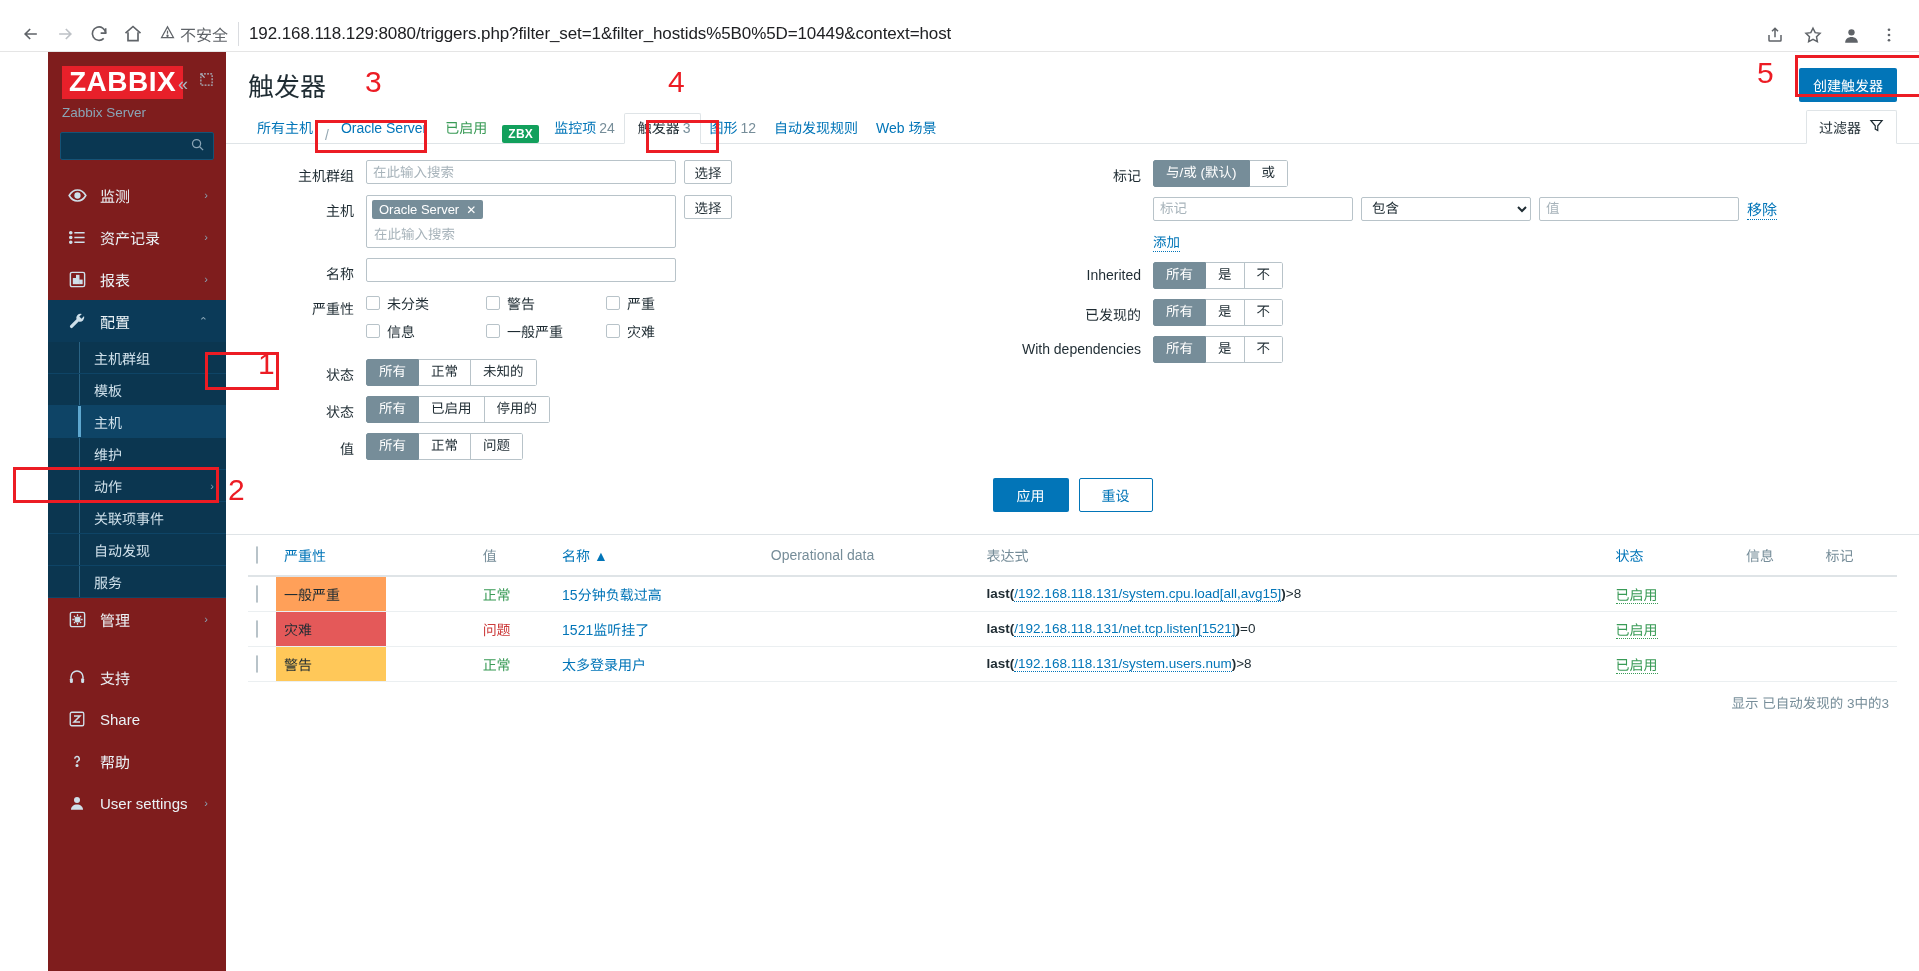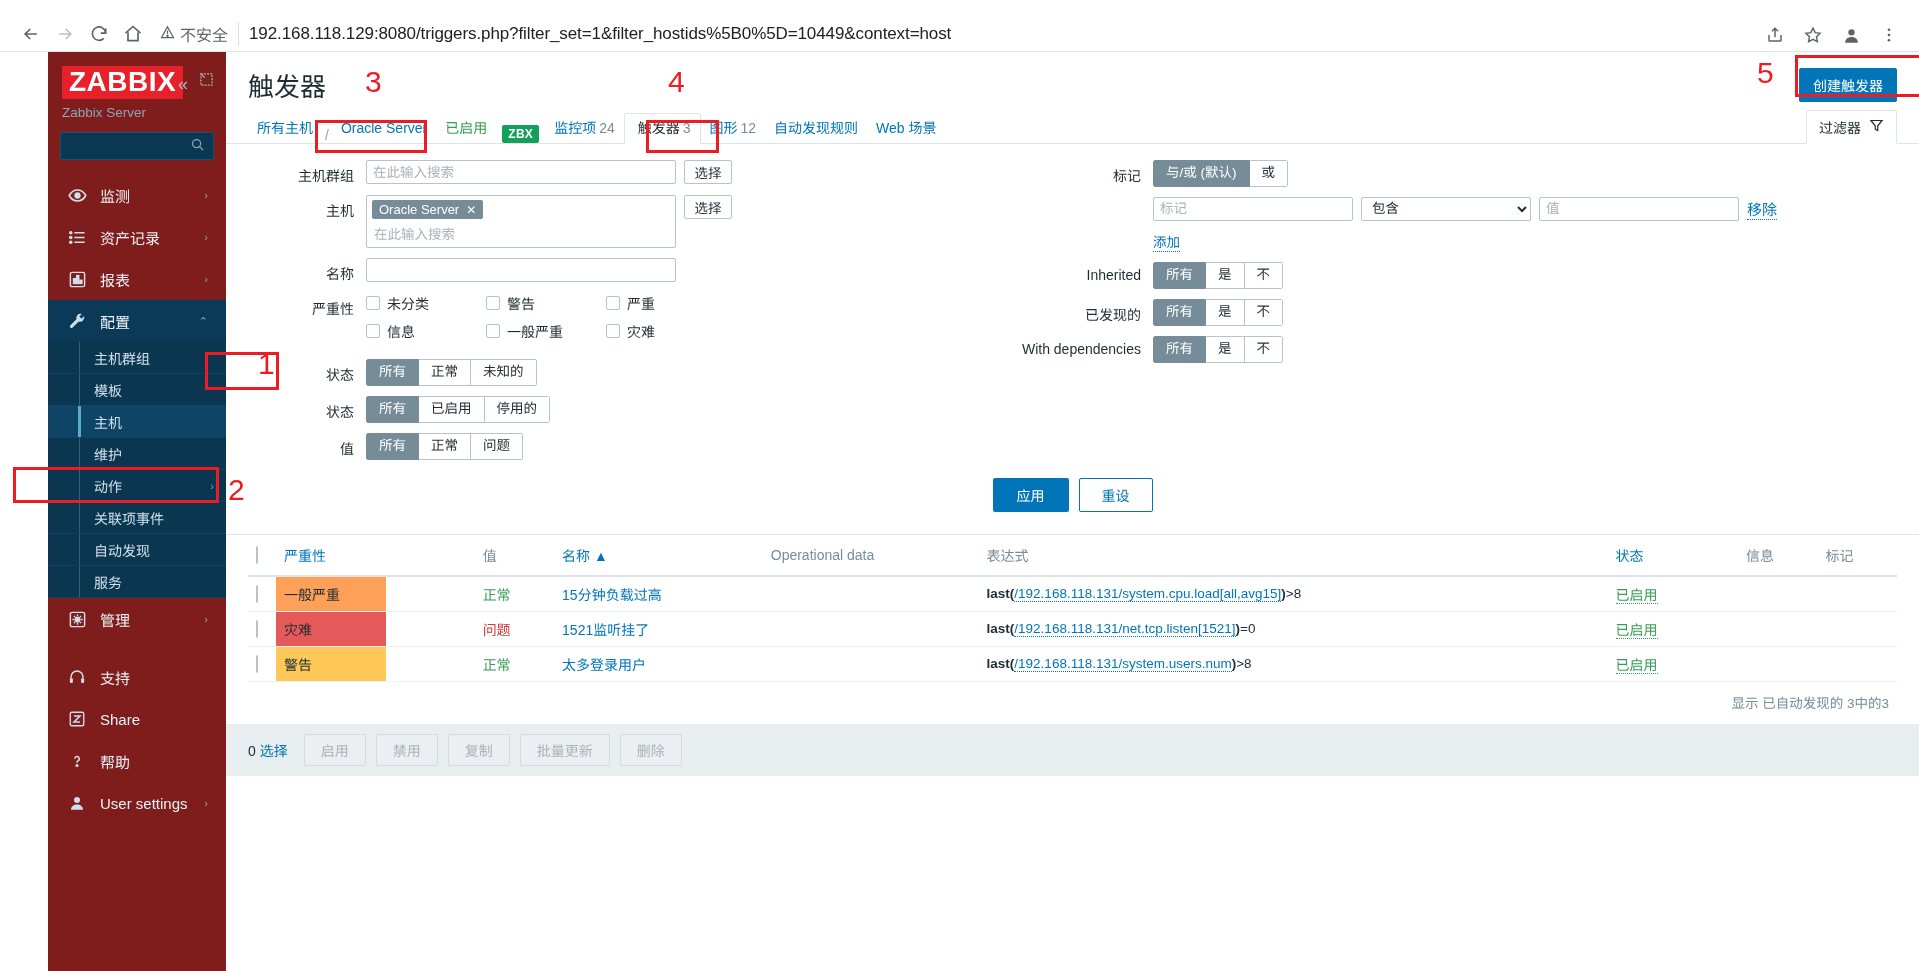--- a/index.html
+++ b/index.html
@@ -927,31 +927,20 @@
             </td>
             <td class="pad"></td>
             <td class="pad"></td>
           </tr>
         </tbody>
       </table>
 
       <div class="tbl-footer">显示 已自动发现的 3中的3</div>
     </div>
 
-    <div class="action-bar">
-      <span class="sel-count">
-        <span class="num">0</span>
-        <span class="word">选择</span>
-      </span>
-      <button class="btn-dis">启用</button>
-      <button class="btn-dis">禁用</button>
-      <button class="btn-dis">复制</button>
-      <button class="btn-dis">批量更新</button>
-      <button class="btn-dis">删除</button>
-    </div>
 
     <div class="copyright"></div>
   </div>
 </div>
 
 <div class="ann ann-box" style="left:205px; top:352px; width:74px; height:38px;"></div>
 <div class="ann ann-num" style="left:258px; top:347px;">1</div>
 
 <div class="ann ann-box" style="left:13px; top:467px; width:206px; height:36px;"></div>
 <div class="ann ann-num" style="left:228px; top:473px;">2</div>

